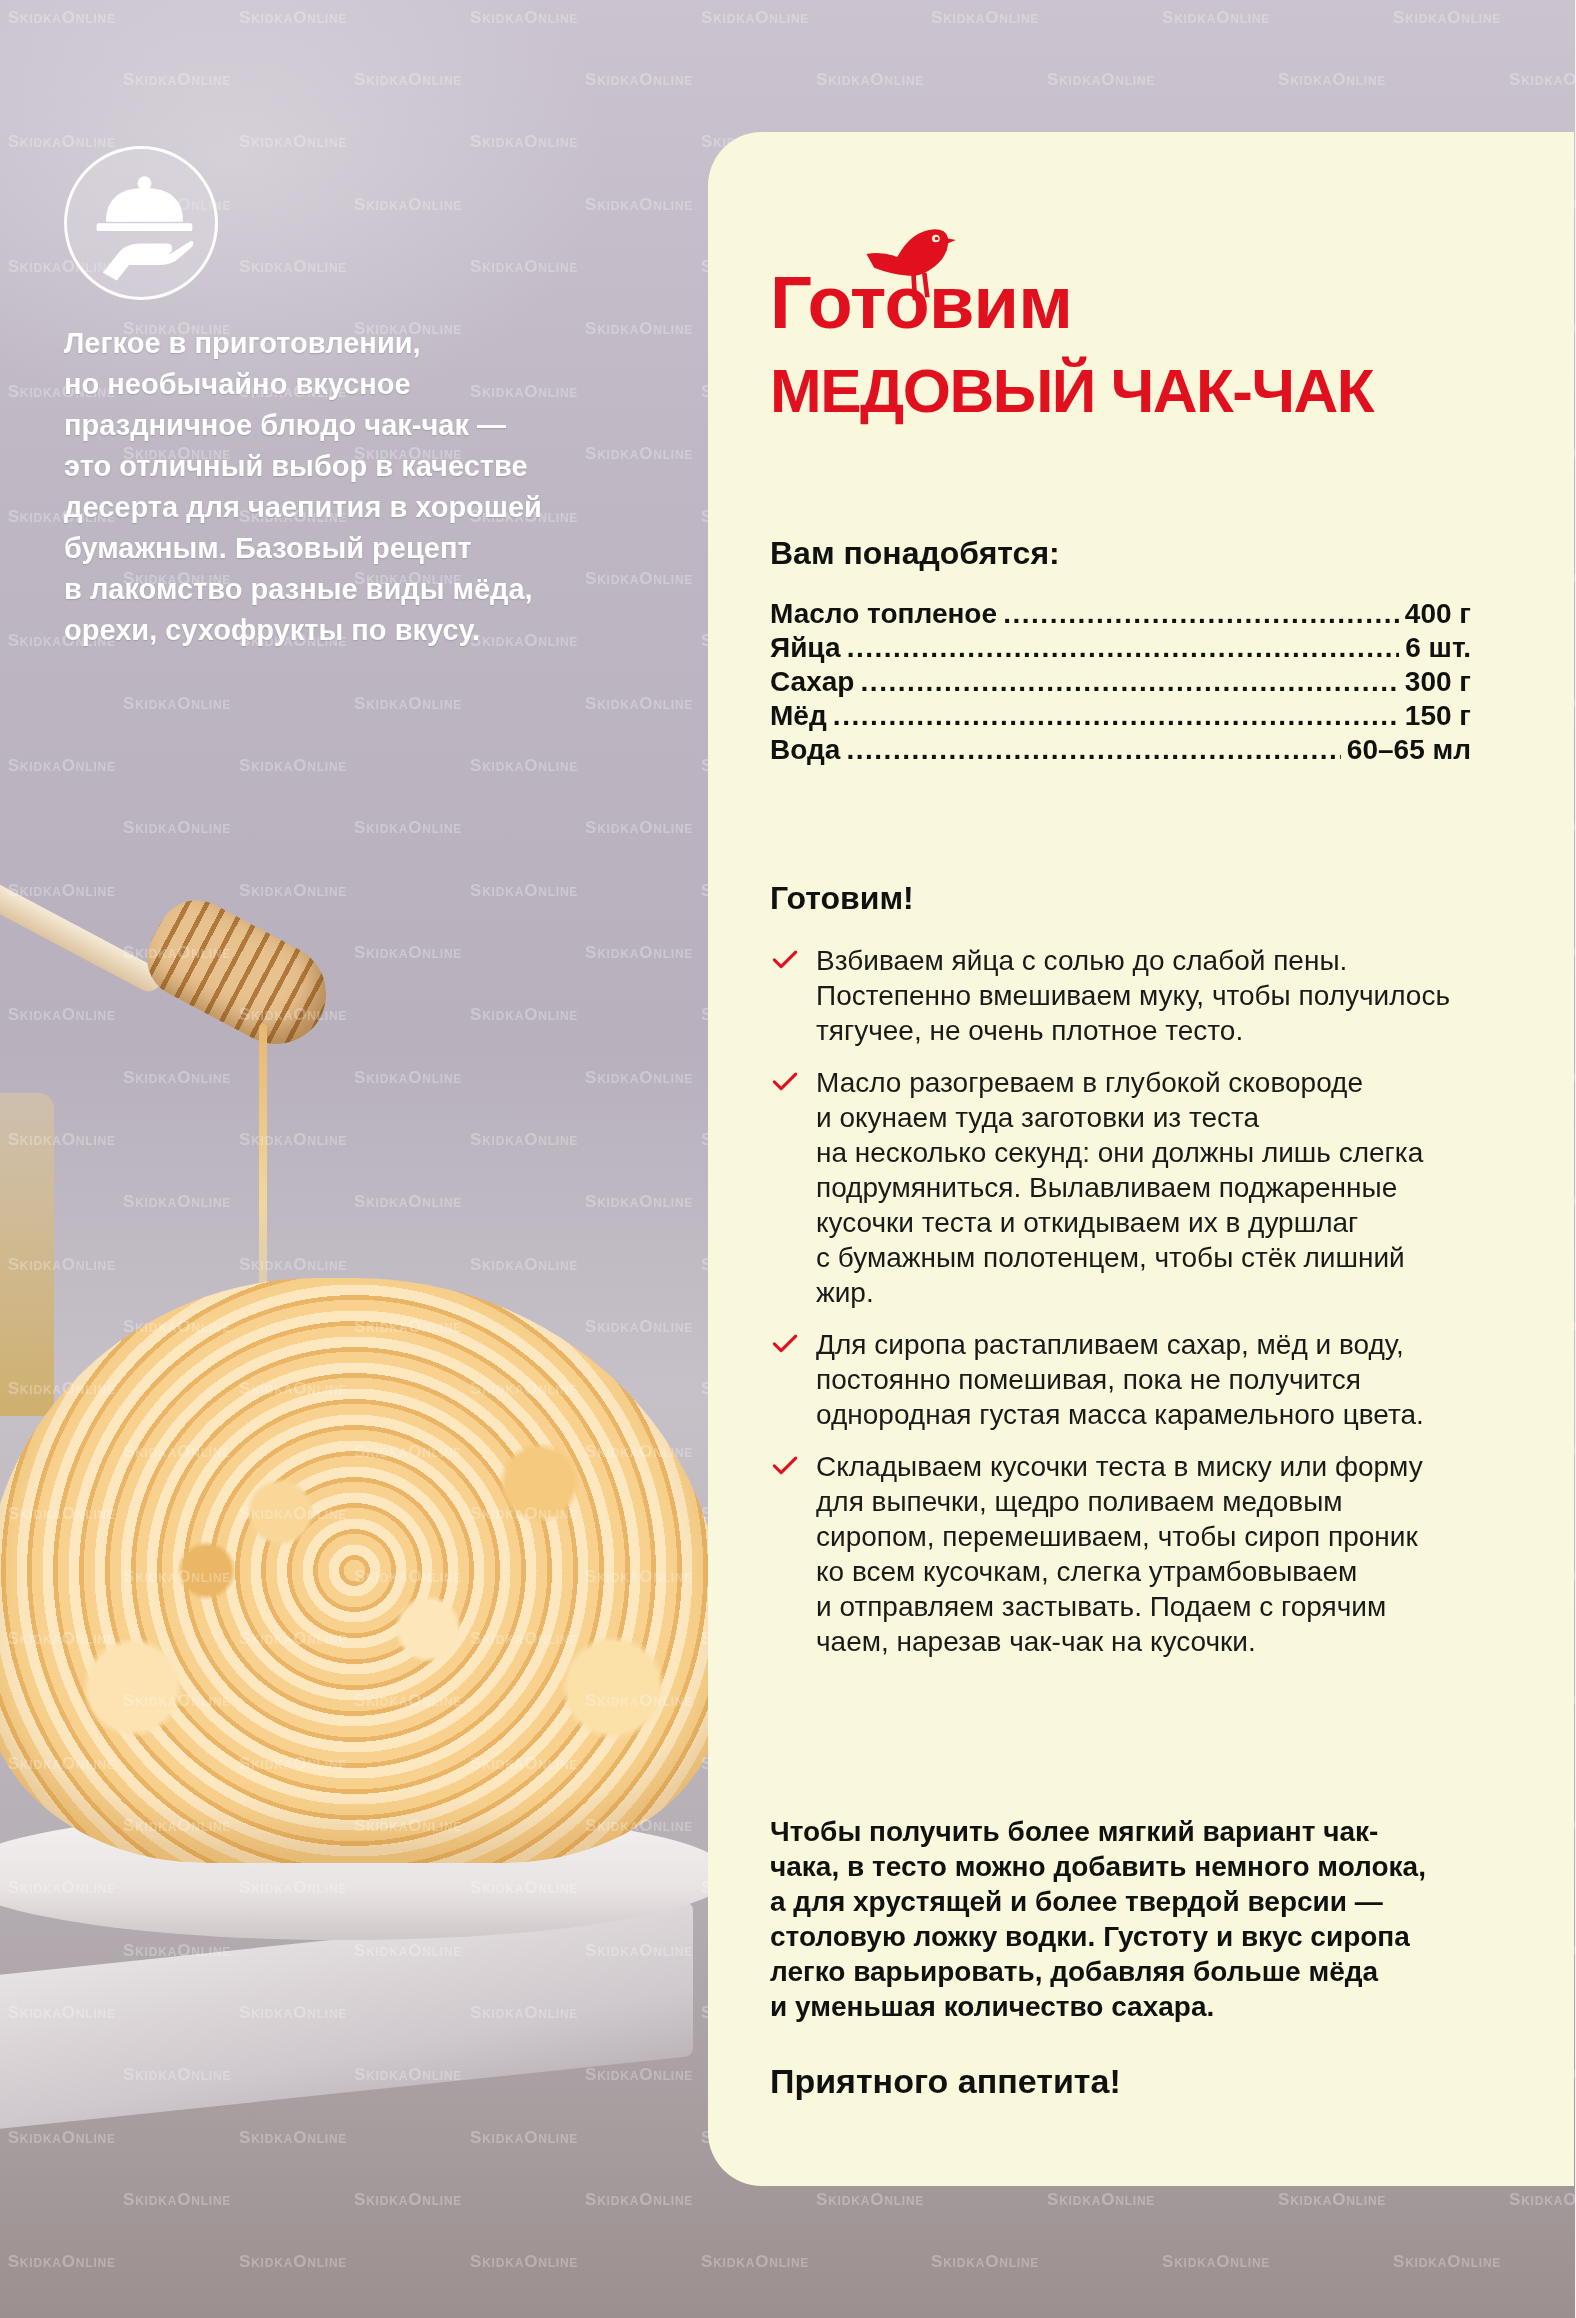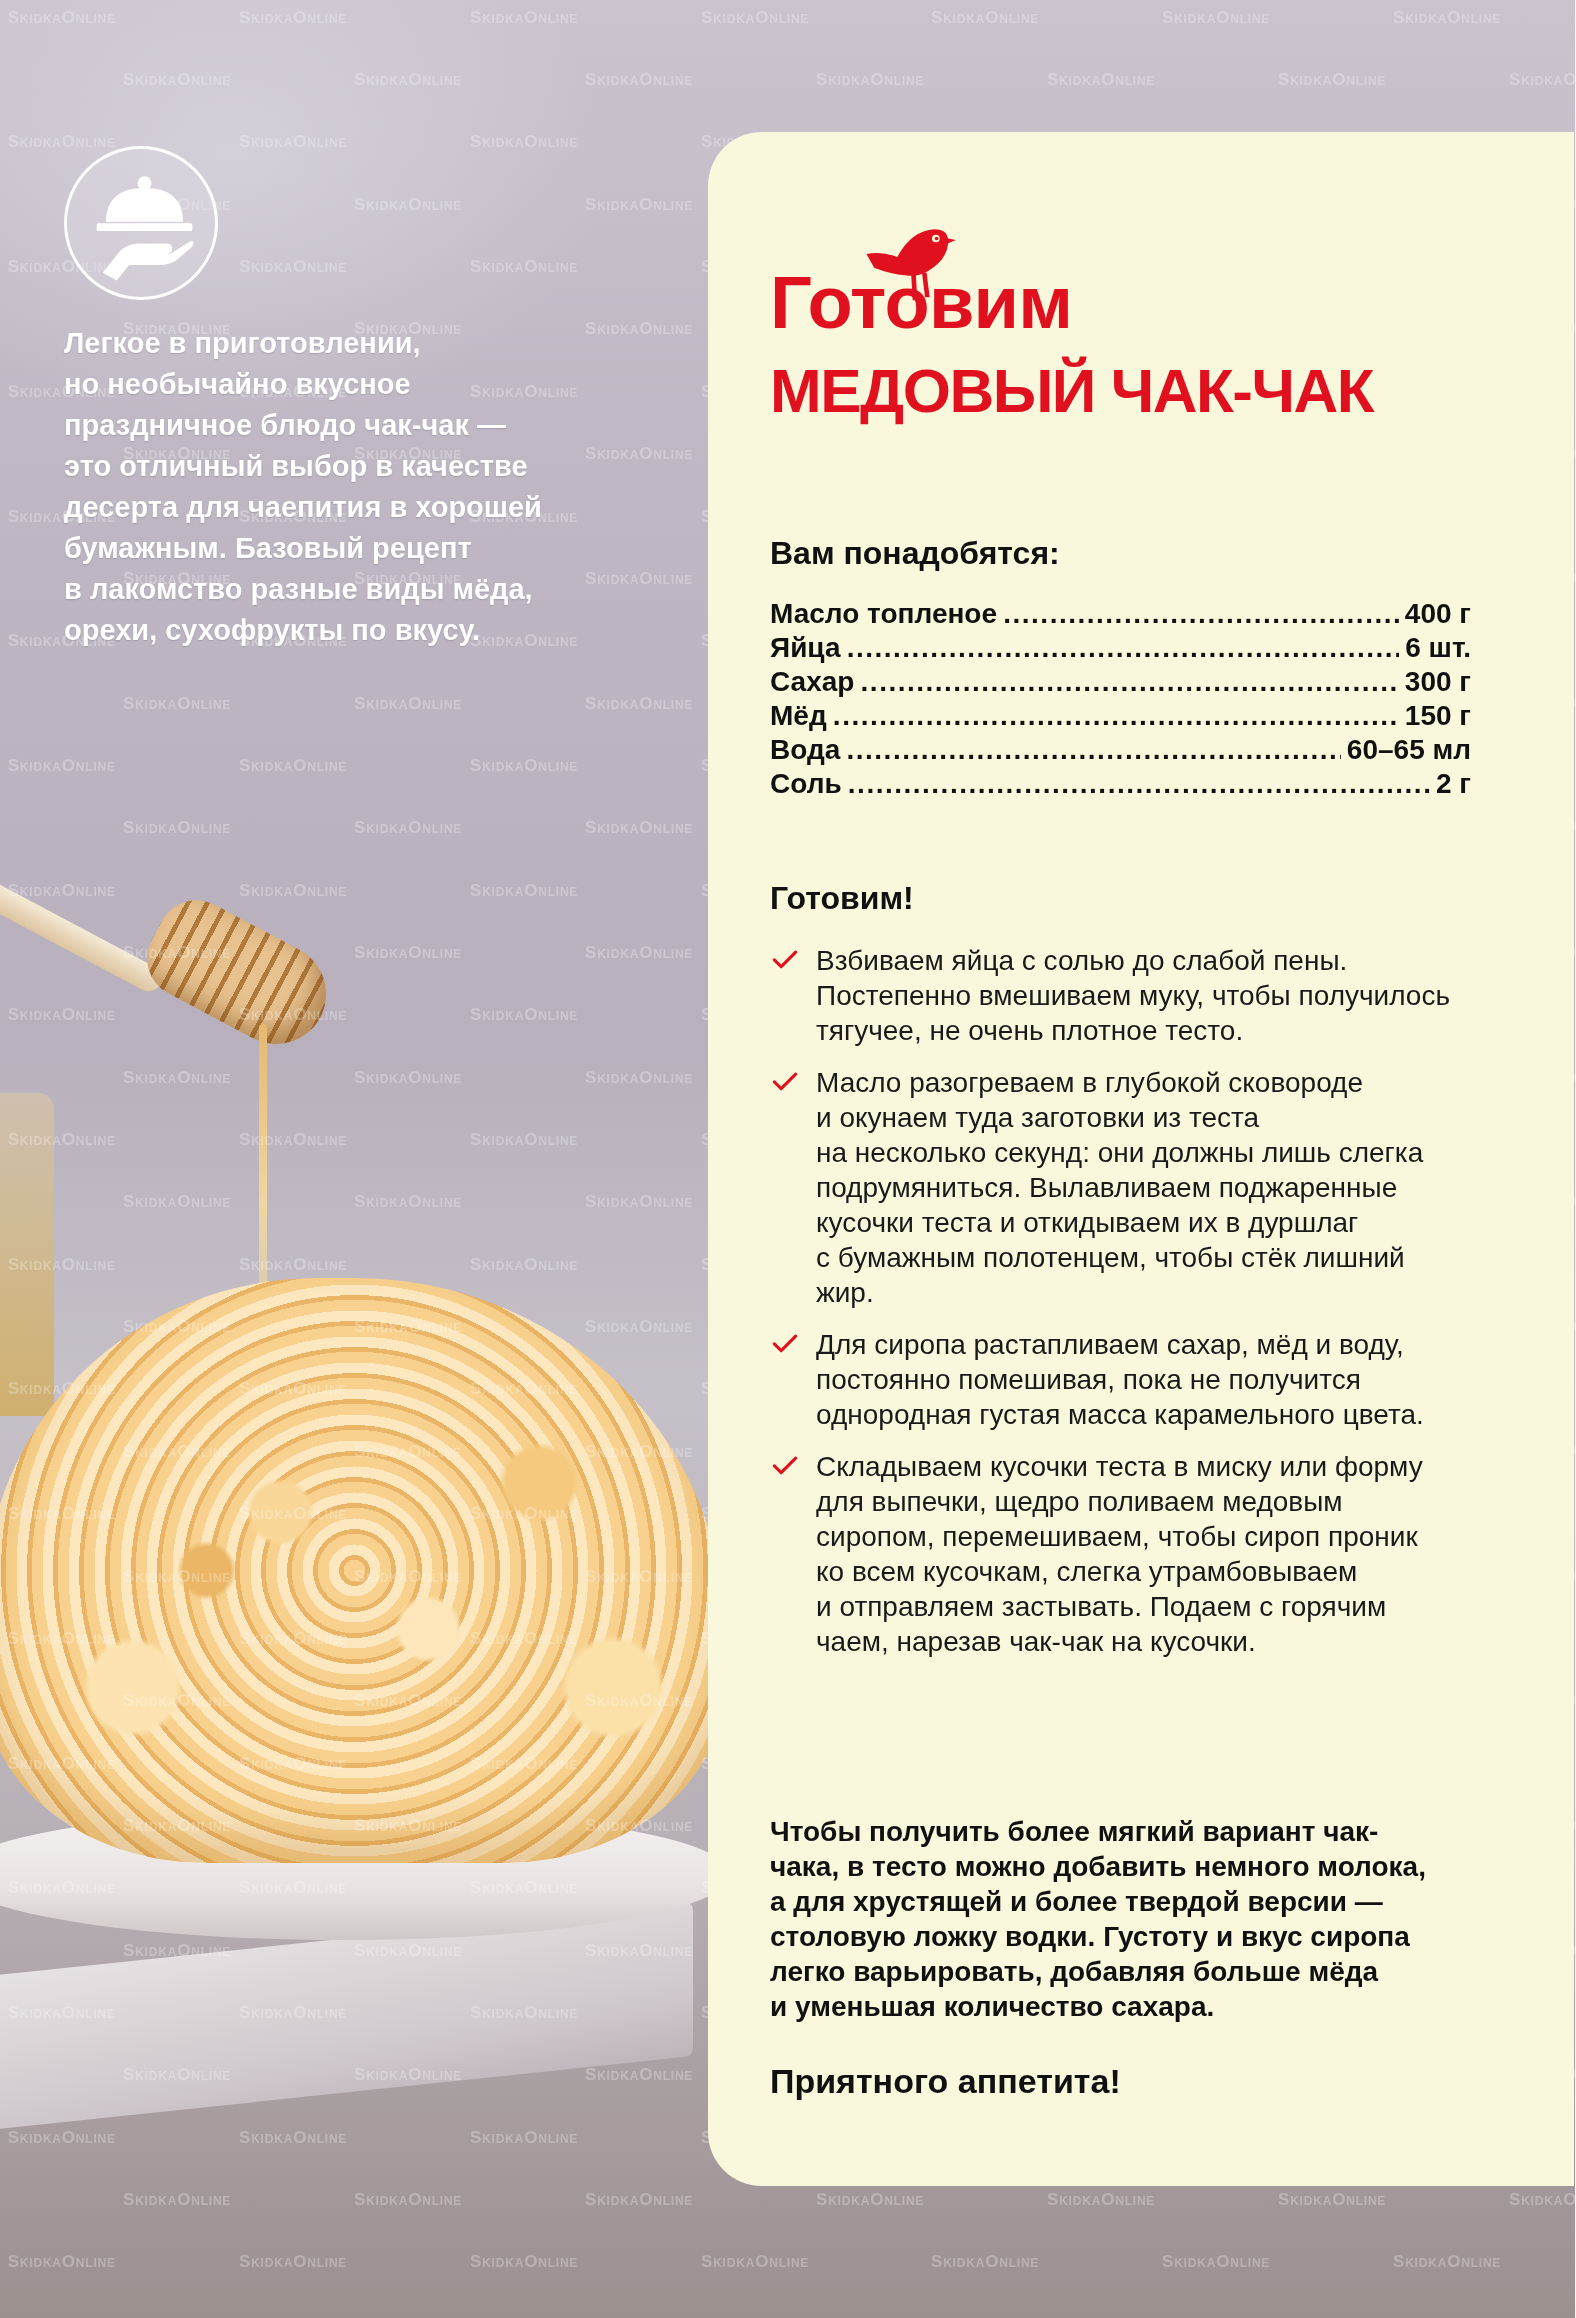--- a/index.html
+++ b/index.html
@@ -461,25 +461,20 @@
       <div class="ing-row">
         <span>Мёд</span>
         <span class="ing-dots"></span>
         <span class="ing-qty">150 г</span>
       </div>
       <div class="ing-row">
         <span>Вода</span>
         <span class="ing-dots"></span>
         <span class="ing-qty">60–65 мл</span>
       </div>
-      <div class="ing-row">
-        <span>Соль</span>
-        <span class="ing-dots"></span>
-        <span class="ing-qty">2 г</span>
-      </div>
     </div>
 
   <div class="section-h" style="top:880px;">Готовим!</div>
   <div class="steps" id="steps">
       <div class="step">
         <span class="check"><svg width="26" height="21.6" viewBox="0 0 34 28">
             <path d="M3 14 L12 23 L31 4" stroke="#e0101e" stroke-width="4" fill="none" stroke-linecap="round" stroke-linejoin="round"></path>
           </svg></span>
         <div class="step-line">Взбиваем яйца с солью до слабой пены.</div>
         <div class="step-line">Постепенно вмешиваем муку, чтобы получилось</div>

